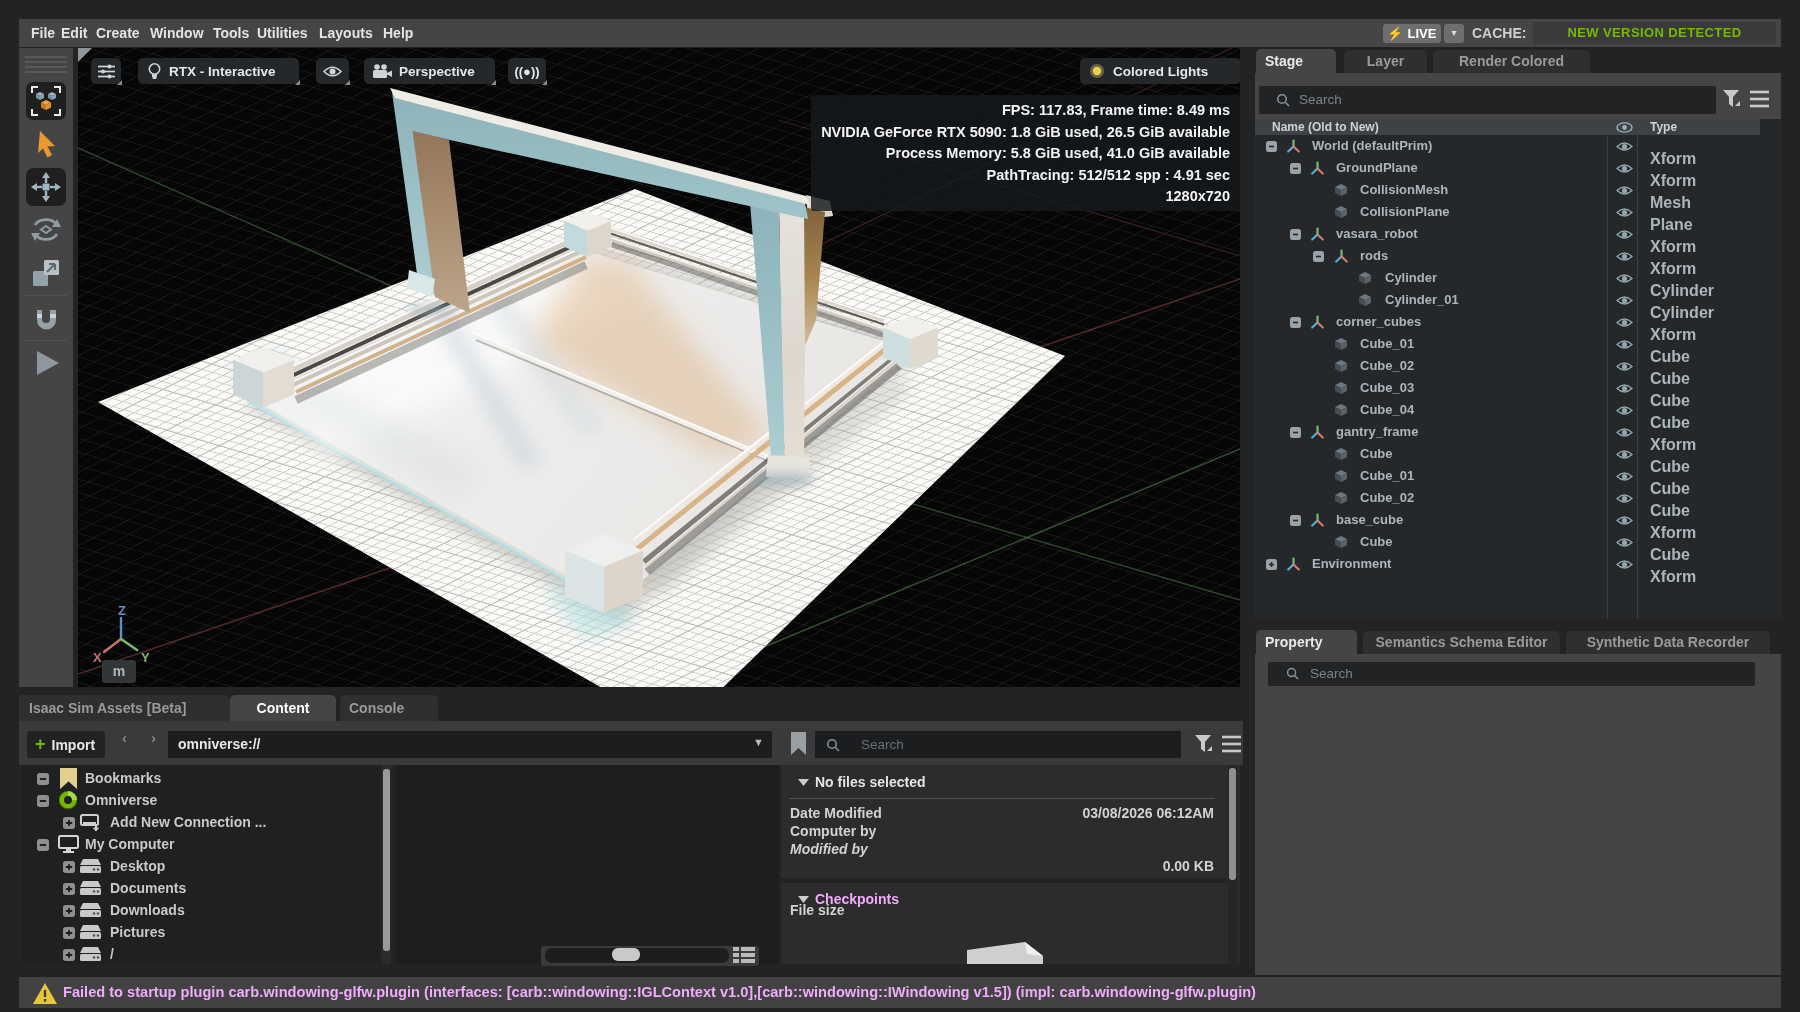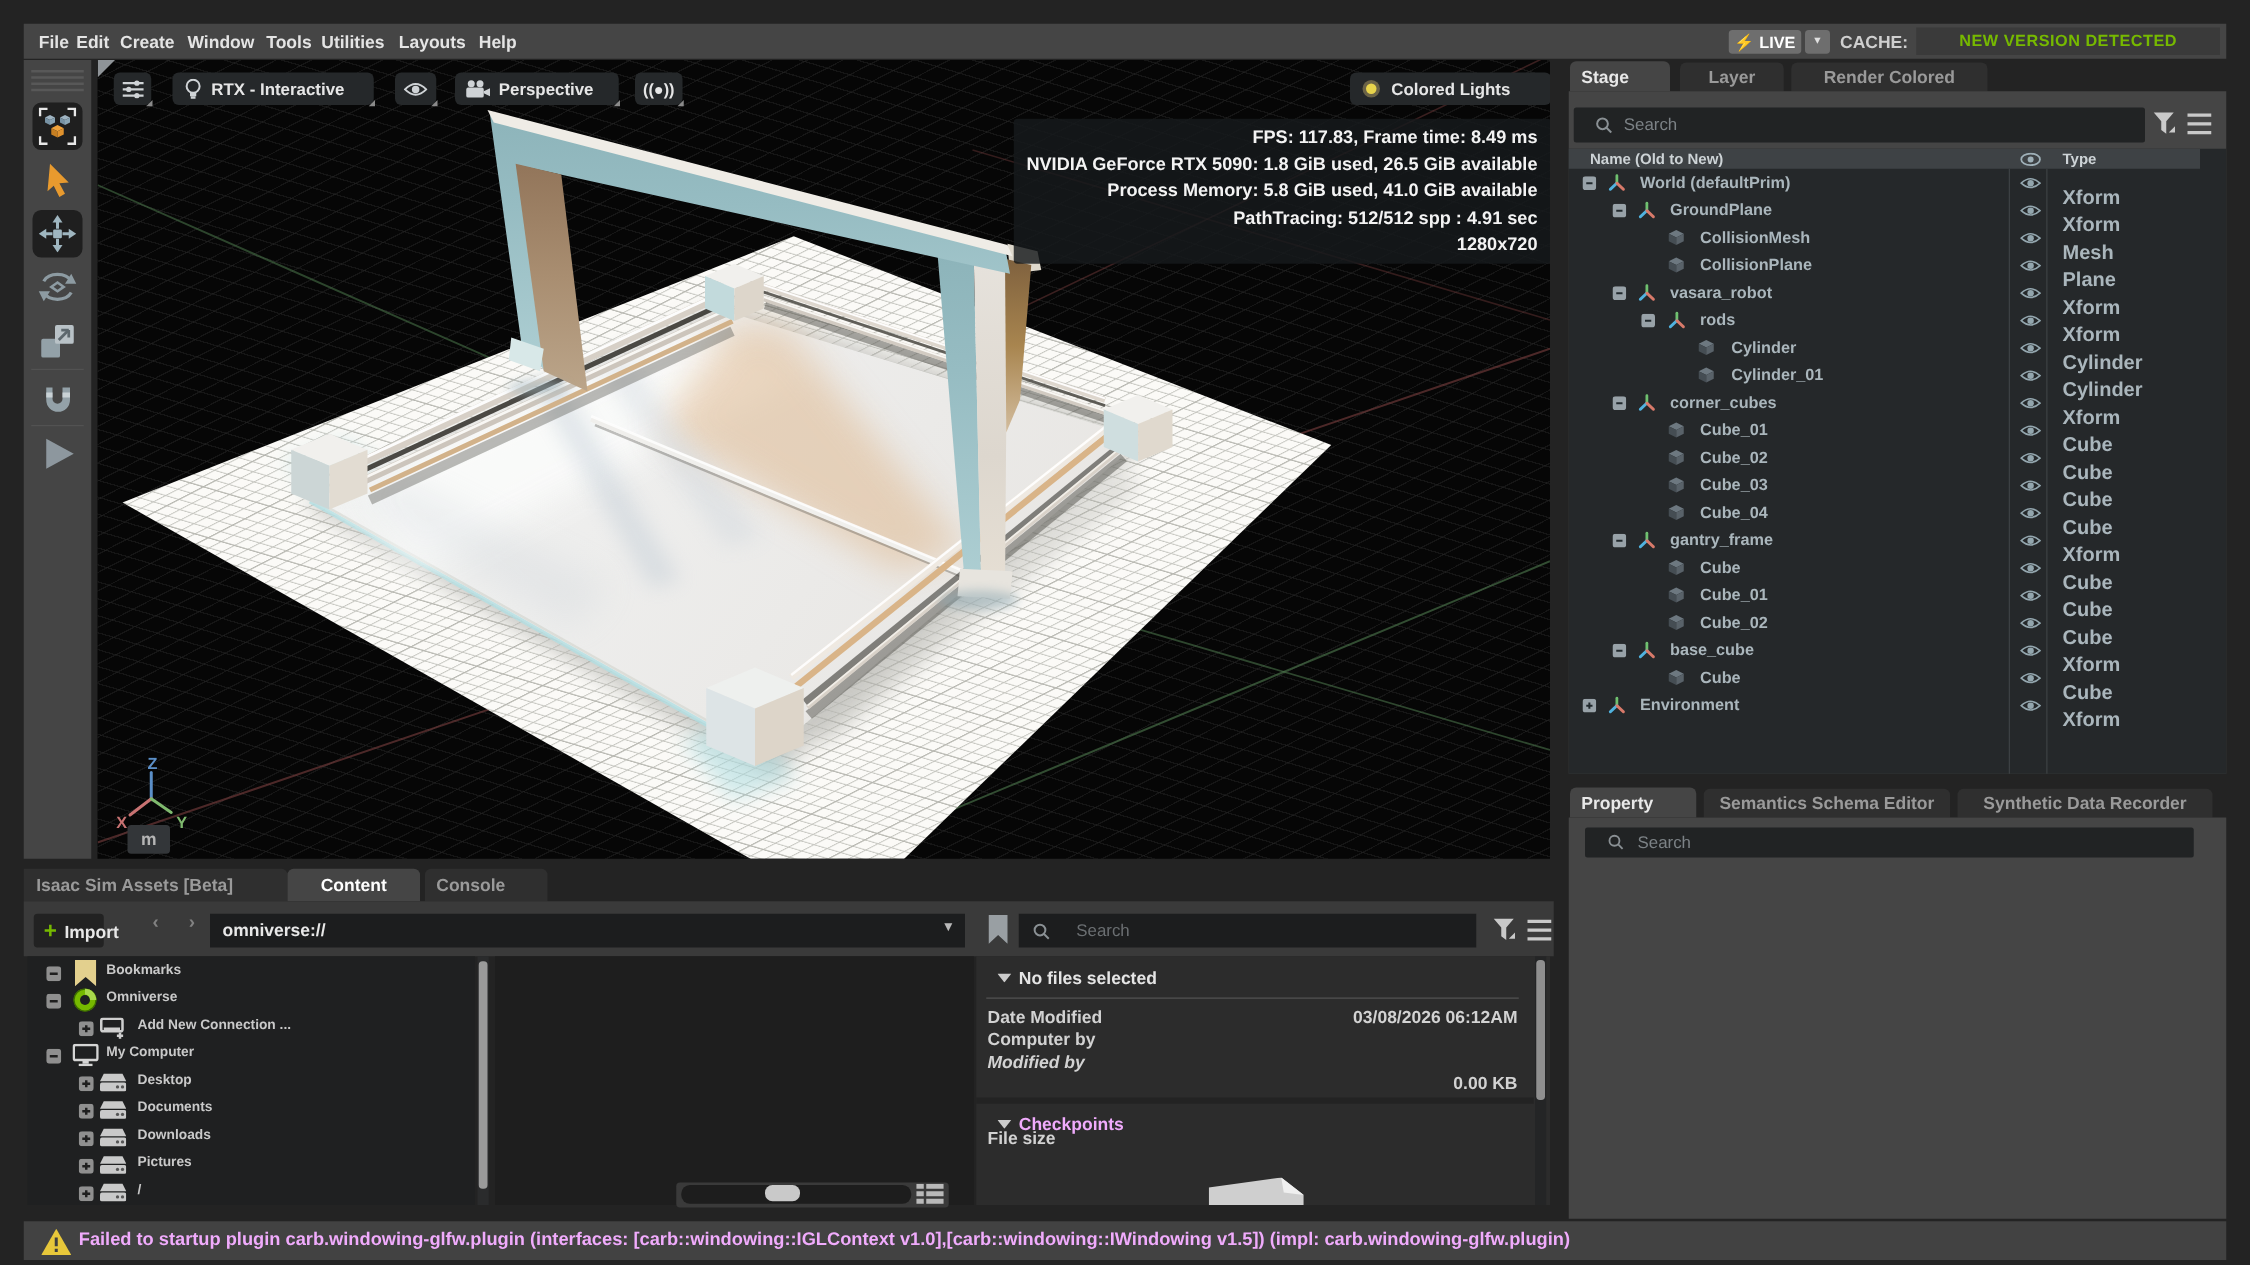--- a/index.html
+++ b/index.html
@@ -51,21 +51,21 @@
   .treehdr { position:absolute; left:0; top:0; width:505px; height:16px; background:#3e4245; }
   .trow { position:absolute; height:22px; width:505px; }
   .tname { position:absolute; top:3px; font-size:13px; font-weight:bold; color:#aab6bc; white-space:nowrap; }
   .ttype { position:absolute; left:395px; top:3px; font-size:16px; font-weight:bold; color:#aab6bc;margin-top:12px; }
   #propbody { left:1255px; top:654px; width:526px; height:321px; background:#454545; }
 
   
   #btoolbar { left:19px; top:721px; width:1224px; height:44px; background:#3a3a3a; }
   #btree { left:22px; top:765px; width:358px; height:199px; background:#1f2021; }
   .btrow { position:absolute; height:22px; width:358px; }
-  .btname { position:absolute; top:3px; font-size:11px; font-weight:bold; color:#c9c9c9; white-space:nowrap;text-align:right; }
+  .btname { position:absolute; top:3px; font-size:14px; font-weight:bold; color:#c9c9c9; white-space:nowrap;text-align:right; }
   #bcenter { left:396px; top:765px; width:383px; height:199px; background:#1e1e1e; }
   #bdetails { left:781px; top:765px; width:459px; height:199px; background:#2c2c2c; overflow:hidden; }
   .drow { position:absolute; font-size:14px; font-weight:bold; color:#d2d2d2; }
 
   
   #warnbar { left:19px; top:977px; width:1762px; height:31px; background:#424242; }
   #warnbar .wtxt { position:absolute; left:44px; top:7px; font-size:14.6px; font-weight:bold; color:#f0abfc; white-space:nowrap; }
 </style>
 </head>
 <body>
@@ -702,21 +702,21 @@
           <line x1="9.2" y1="9.2" x2="13" y2="13" stroke="#8a9094" stroke-width="1.6"></line>
         </svg>
       <span style="position:absolute;left:42px;top:4px;">Search</span>
     </div>
   </div>
 
   <div class="tab off" style="left:19px;top:695px;width:211px;height:26px;line-height:26px;border-radius:0 5px 0 0;text-align:left;padding-left:10px;">Isaac Sim Assets [Beta]</div>
   <div class="tab on" style="left:230px;top:695px;width:106px;height:26px;line-height:26px;color:#fff;">Content</div>
   <div class="tab off" style="left:340px;top:695px;width:98px;height:26px;line-height:26px;text-align:left;padding-left:9px;">Console</div>
   <div id="btoolbar" class="abs">
-    <div style="position:absolute;left:8px;top:10px;width:56px;height:27px;background:#222222;border-radius:3px;color:#e8e8e8;font-size:14px;font-weight:bold;line-height:27px;">
+    <div style="position:absolute;left:8px;top:10px;width:78px;height:27px;background:#222222;border-radius:3px;color:#e8e8e8;font-size:14px;font-weight:bold;line-height:27px;">
       <span style="color:#76b900;font-size:18px;margin:0 6px 0 8px;">+</span>Import</div>
     <span style="position:absolute;left:103px;top:8px;color:#828282;font-size:15px;font-weight:bold;">‹</span>
     <span style="position:absolute;left:132px;top:8px;color:#828282;font-size:15px;font-weight:bold;">›</span>
     <div style="position:absolute;left:149px;top:10px;width:604px;height:27px;background:#1c1d1e;">
       <span style="position:absolute;left:10px;top:5px;color:#e8e8e8;font-size:14px;font-weight:bold;">omniverse://</span>
       <span style="position:absolute;right:8px;top:5px;color:#b9b9b9;font-size:11px;">▼</span>
     </div>
     <svg width="17" height="24" viewBox="0 0 17 24" style="position:absolute;left:771px;top:11px">
         <path d="M1 0 H16 V23 L8.5 16 L1 23 Z" fill="#999fa3"></path>
       </svg>

